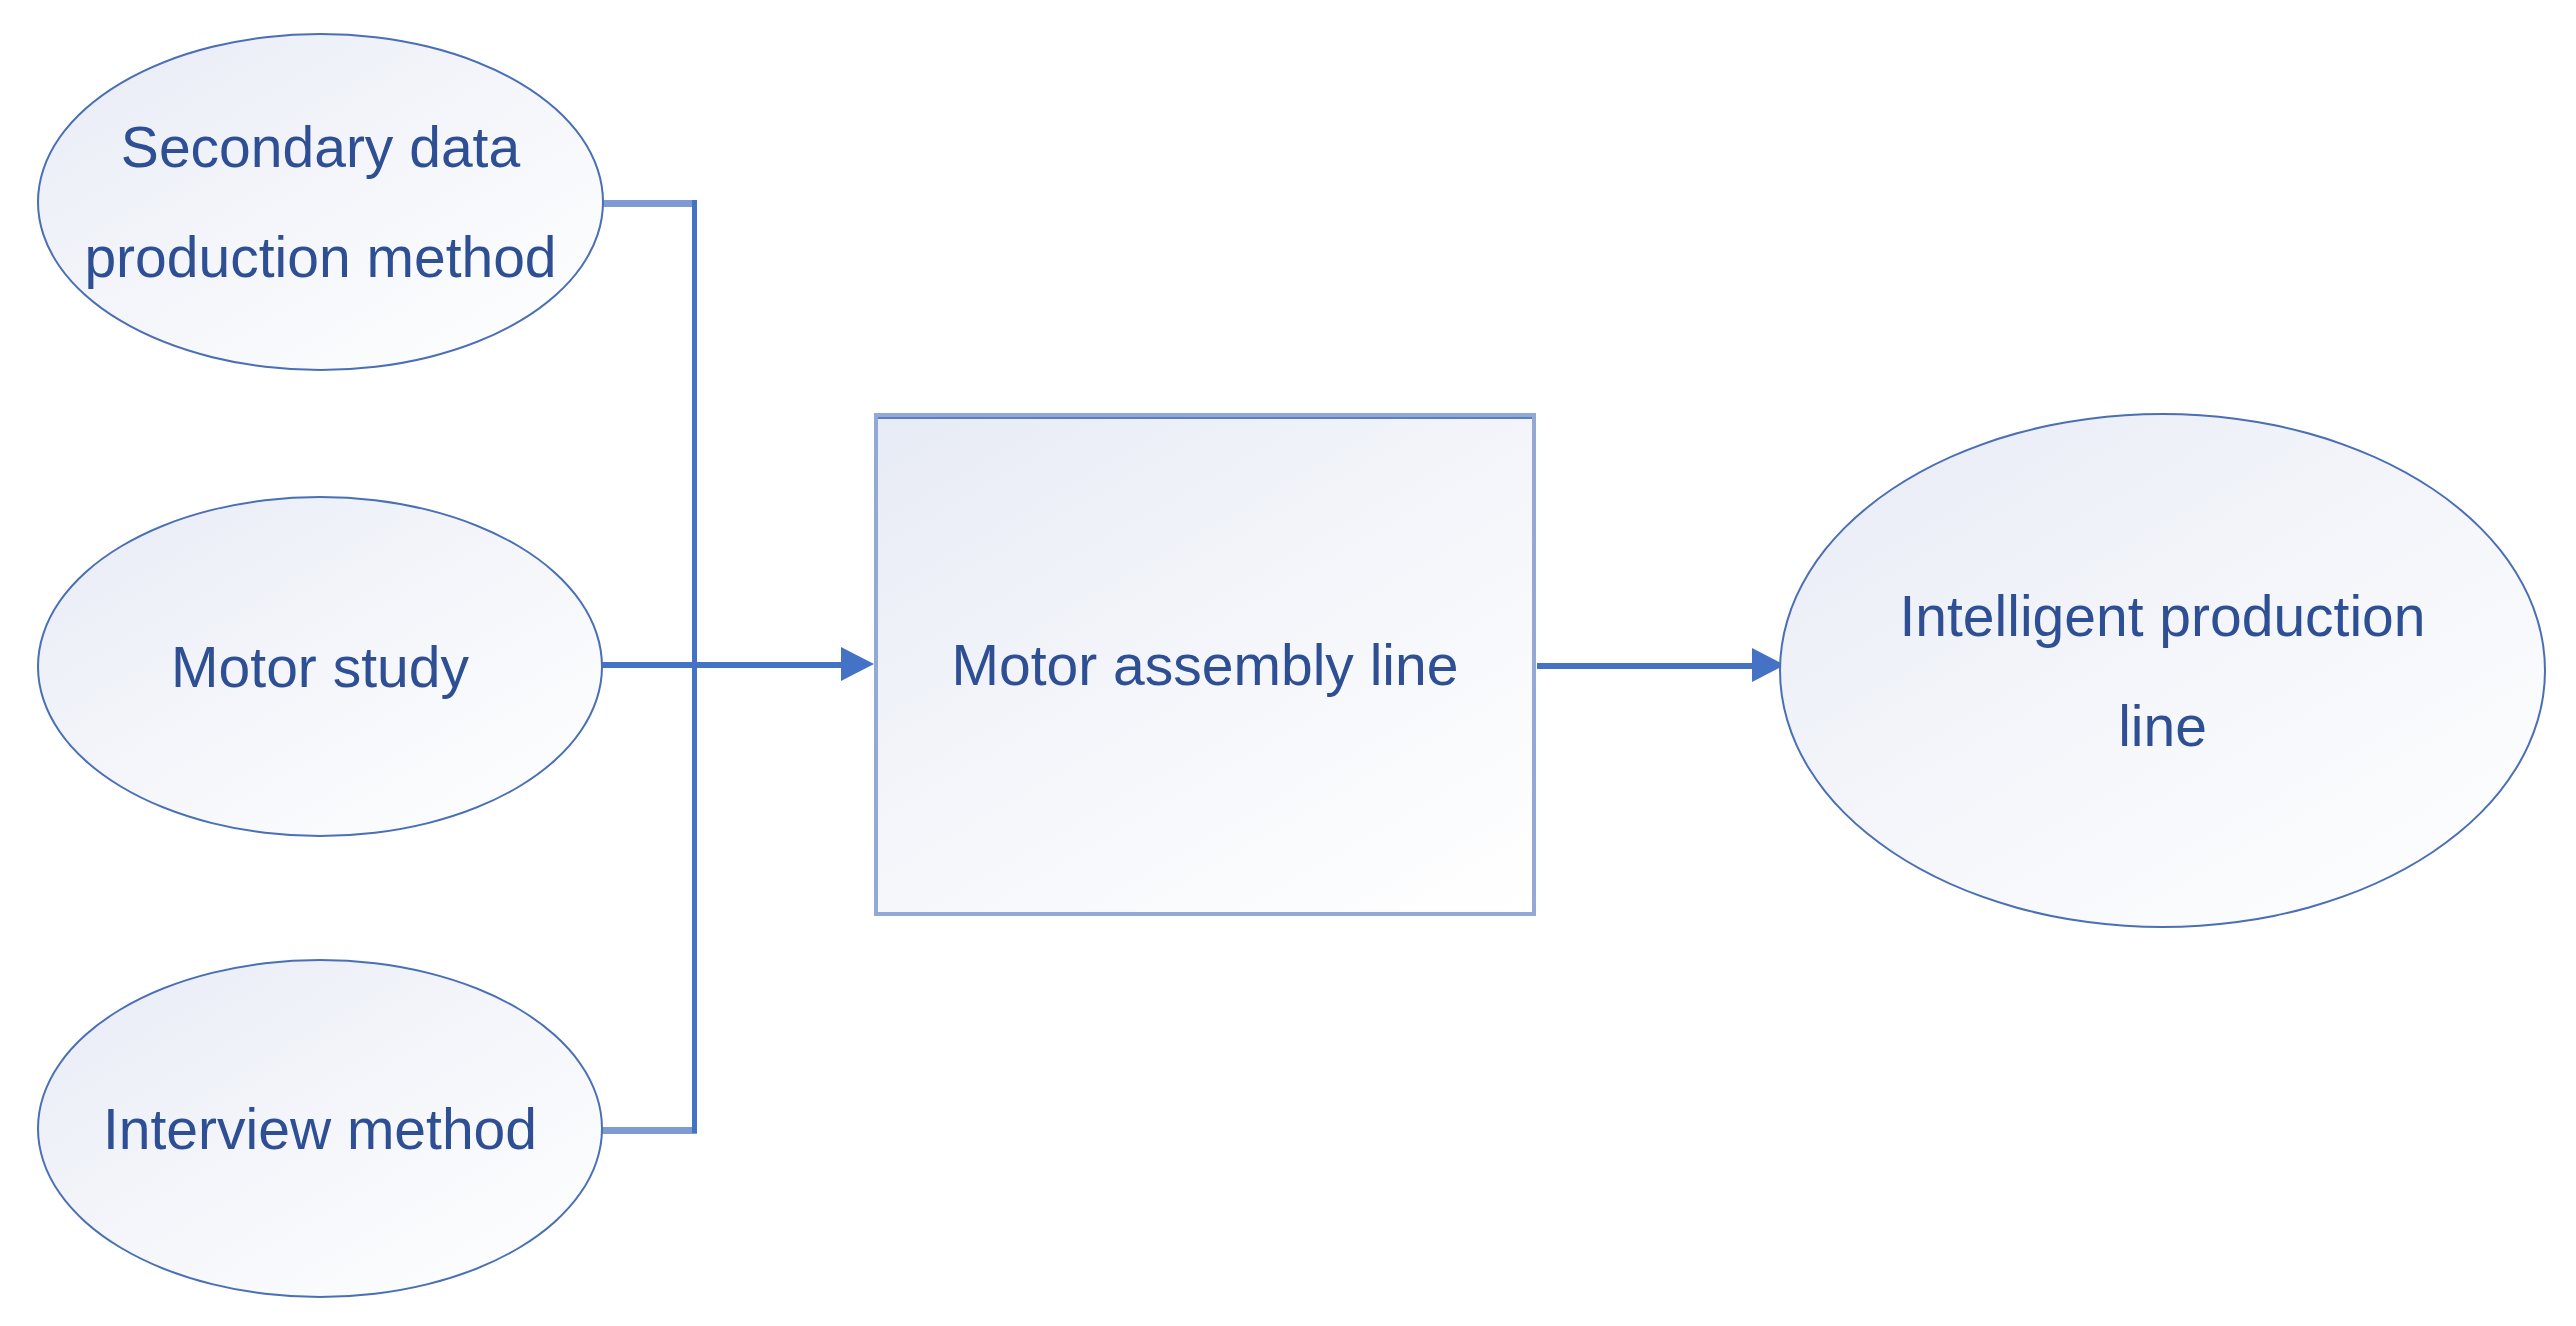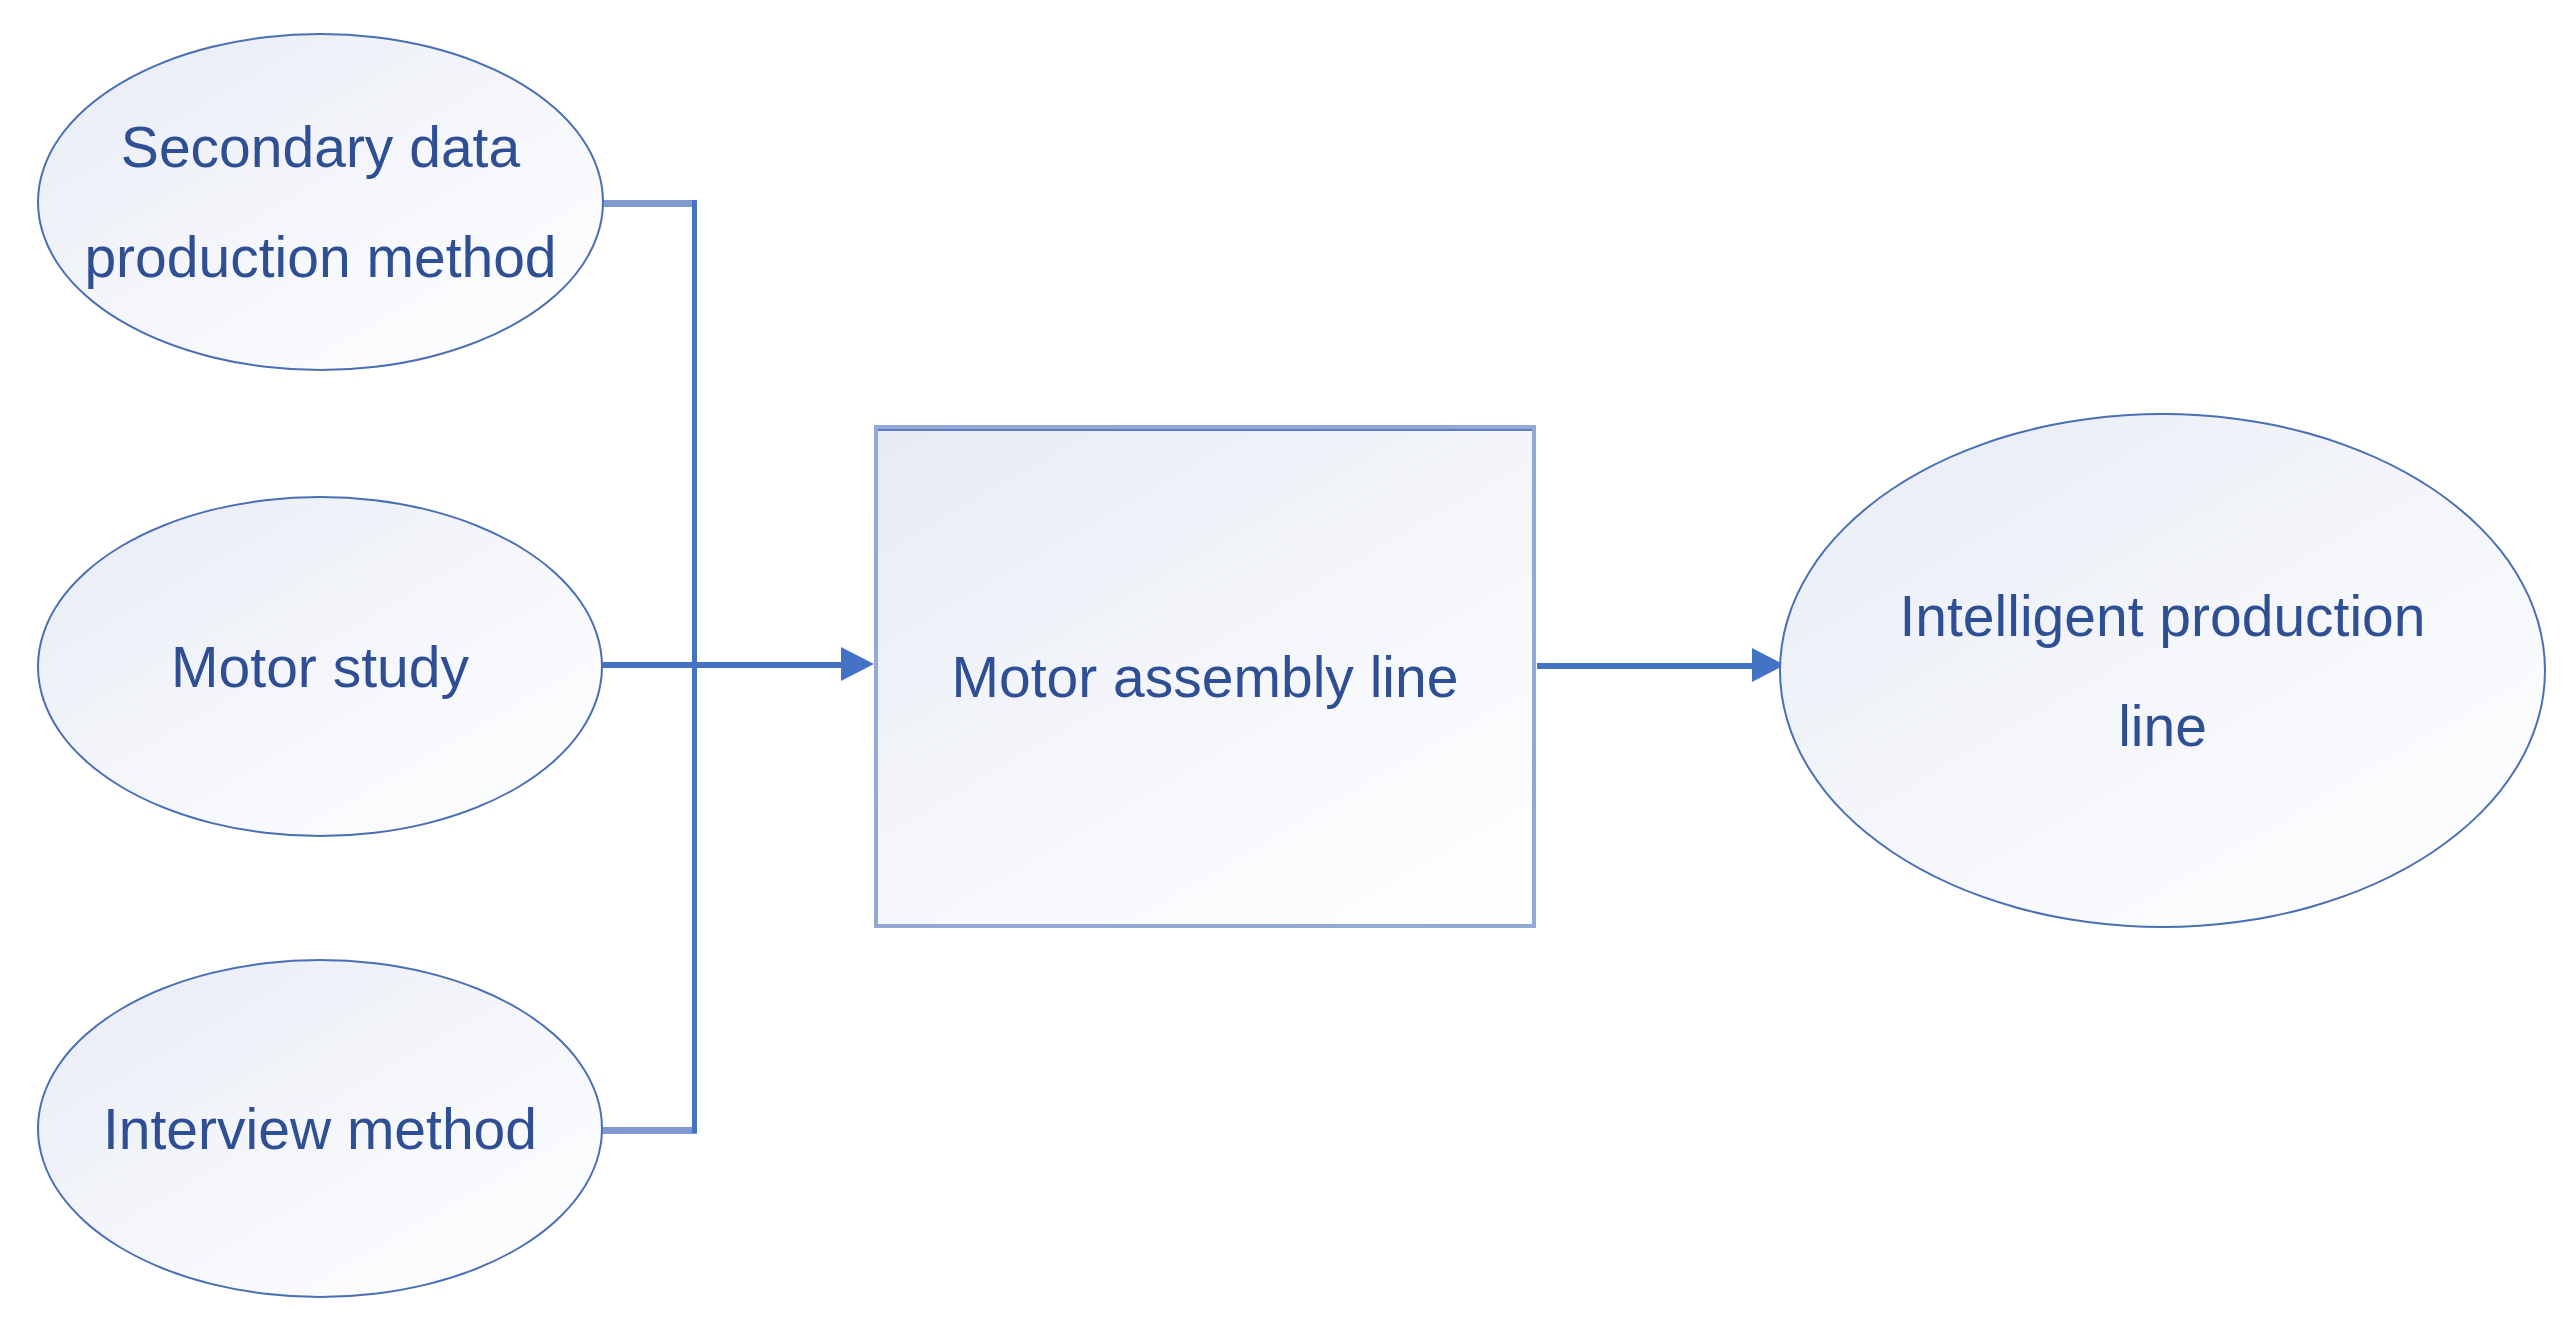--- a/index.html
+++ b/index.html
@@ -52,21 +52,21 @@
     border-top: 17.6px solid transparent;
     border-bottom: 17.6px solid transparent;
     border-left: 33px solid #4472c4;
   }
 
   
   .n-secondary  { left: 37px;   top: 33px;   width: 567px; height: 338px; }
   .n-field      { left: 37px;   top: 496px;  width: 566px; height: 341px; }
   .n-interview  { left: 37px;   top: 959px; width: 566px; height: 339px; text-align: center; }
   
-  .n-assembly   { left: 874px;  top: 413px;  width: 662px; height: 503px; margin-top: 12px; }
+  .n-assembly   { left: 874px;  top: 413px;  width: 662px; height: 503px; }
   
   .n-intelligent{ left: 1779px; top: 413px;  width: 767px; height: 515px; }
 
   
   .stub-top      { left: 599px; top: 200px;  width: 98px; height: 6.5px; }
   .stub-bottom   { left: 599px; top: 1127px; width: 98px; height: 6.5px; }
   .bus-vertical  { left: 692px; top: 200px;  width: 4.6px;   height: 933px; }
   .arrow1-line   { left: 597px; top: 662px;  width: 247px; height: 5.6px; }
   .arrow1-head   { left: 841px; top: 647px; }
   .arrow2-line   { left: 1537px; top: 663px; width: 215px; height: 5.6px; }

